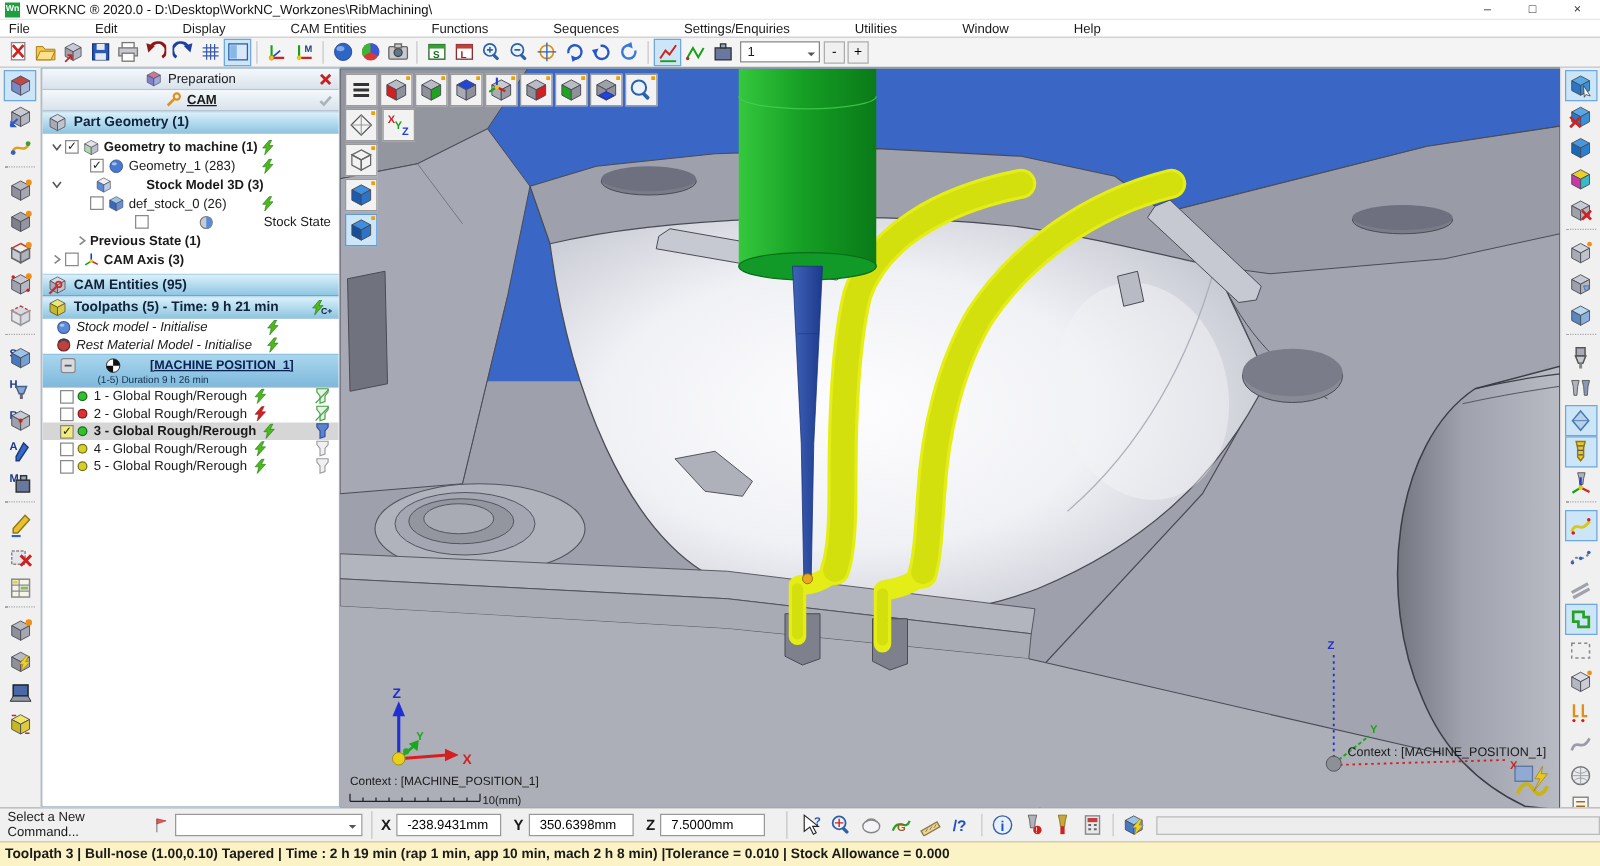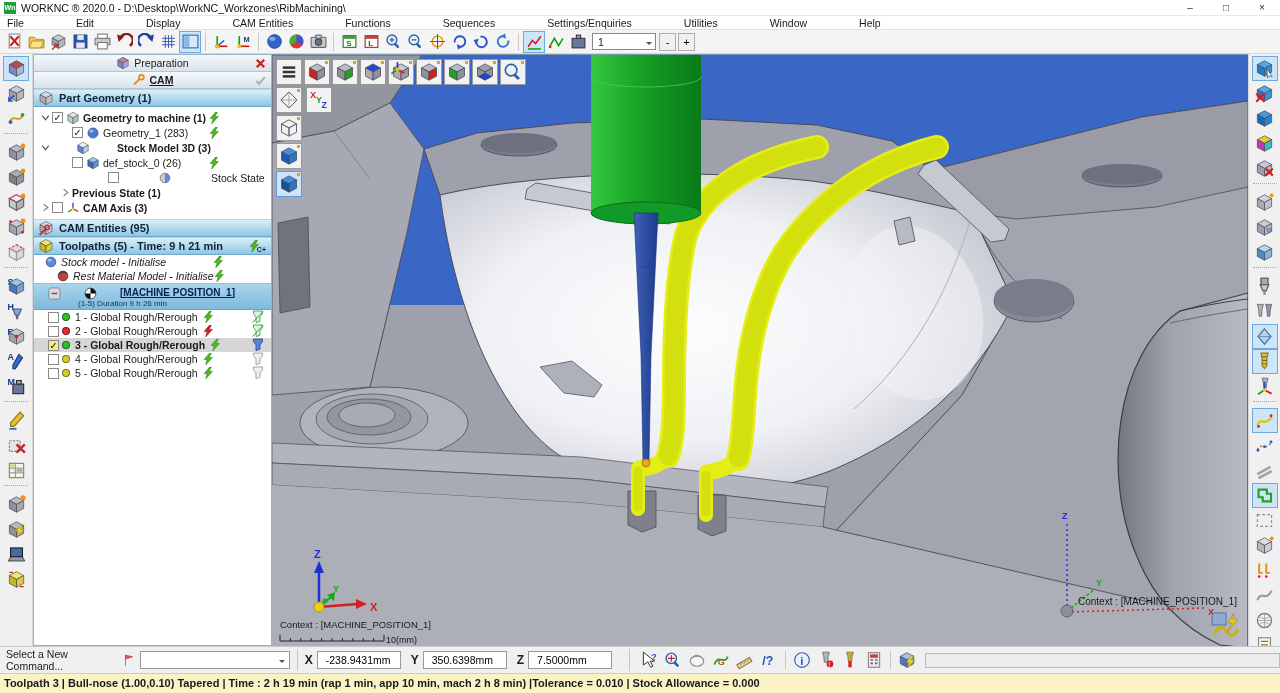--- a/index.html
+++ b/index.html
@@ -699,21 +699,21 @@
           <div class="trow italic" style="padding-left: 10px; height: 14px;">
             <span class="ticon"><svg viewBox="0 0 16 16" width="100%" height="100%">
                 <circle cx="8" cy="8" r="5.5" fill="#5A8AD8" stroke="#3A5A98"></circle>
                 <ellipse cx="6.5" cy="6" rx="2.2" ry="1.4" fill="#A8C4EC"></ellipse>
               </svg></span>
             <span>Stock model - Initialise</span>
             <span class="tbolt" style="margin-left: auto; margin-right: 48px;"><svg viewBox="0 0 11 13" width="100%" height="100%">
                 <path d="M7.2 0 L1.2 7 H4.4 L3 13 L10.4 4.8 H6.8 L9.2 0 Z" fill="#4CBB17" stroke="#1E6E1E" stroke-width=".5"></path>
               </svg></span>
           </div>
-          <div class="trow italic" style="padding-left: 22px; height: 14px;">
+          <div class="trow italic" style="padding-left: 10px; height: 14px;">
             <span class="ticon"><svg viewBox="0 0 16 16" width="100%" height="100%">
                 <circle cx="8" cy="8" r="5.5" fill="#C04040" stroke="#702020"></circle>
                 <path d="M3.5 5.5 A5.5 5.5 0 0 1 12.5 5.5" fill="none" stroke="#444" stroke-width="2"></path>
               </svg></span>
             <span>Rest Material Model - Initialise</span>
             <span class="tbolt" style="margin-left: auto; margin-right: 48px;"><svg viewBox="0 0 11 13" width="100%" height="100%">
                 <path d="M7.2 0 L1.2 7 H4.4 L3 13 L10.4 4.8 H6.8 L9.2 0 Z" fill="#4CBB17" stroke="#1E6E1E" stroke-width=".5"></path>
               </svg></span>
           </div>
           <div class="mrow">

